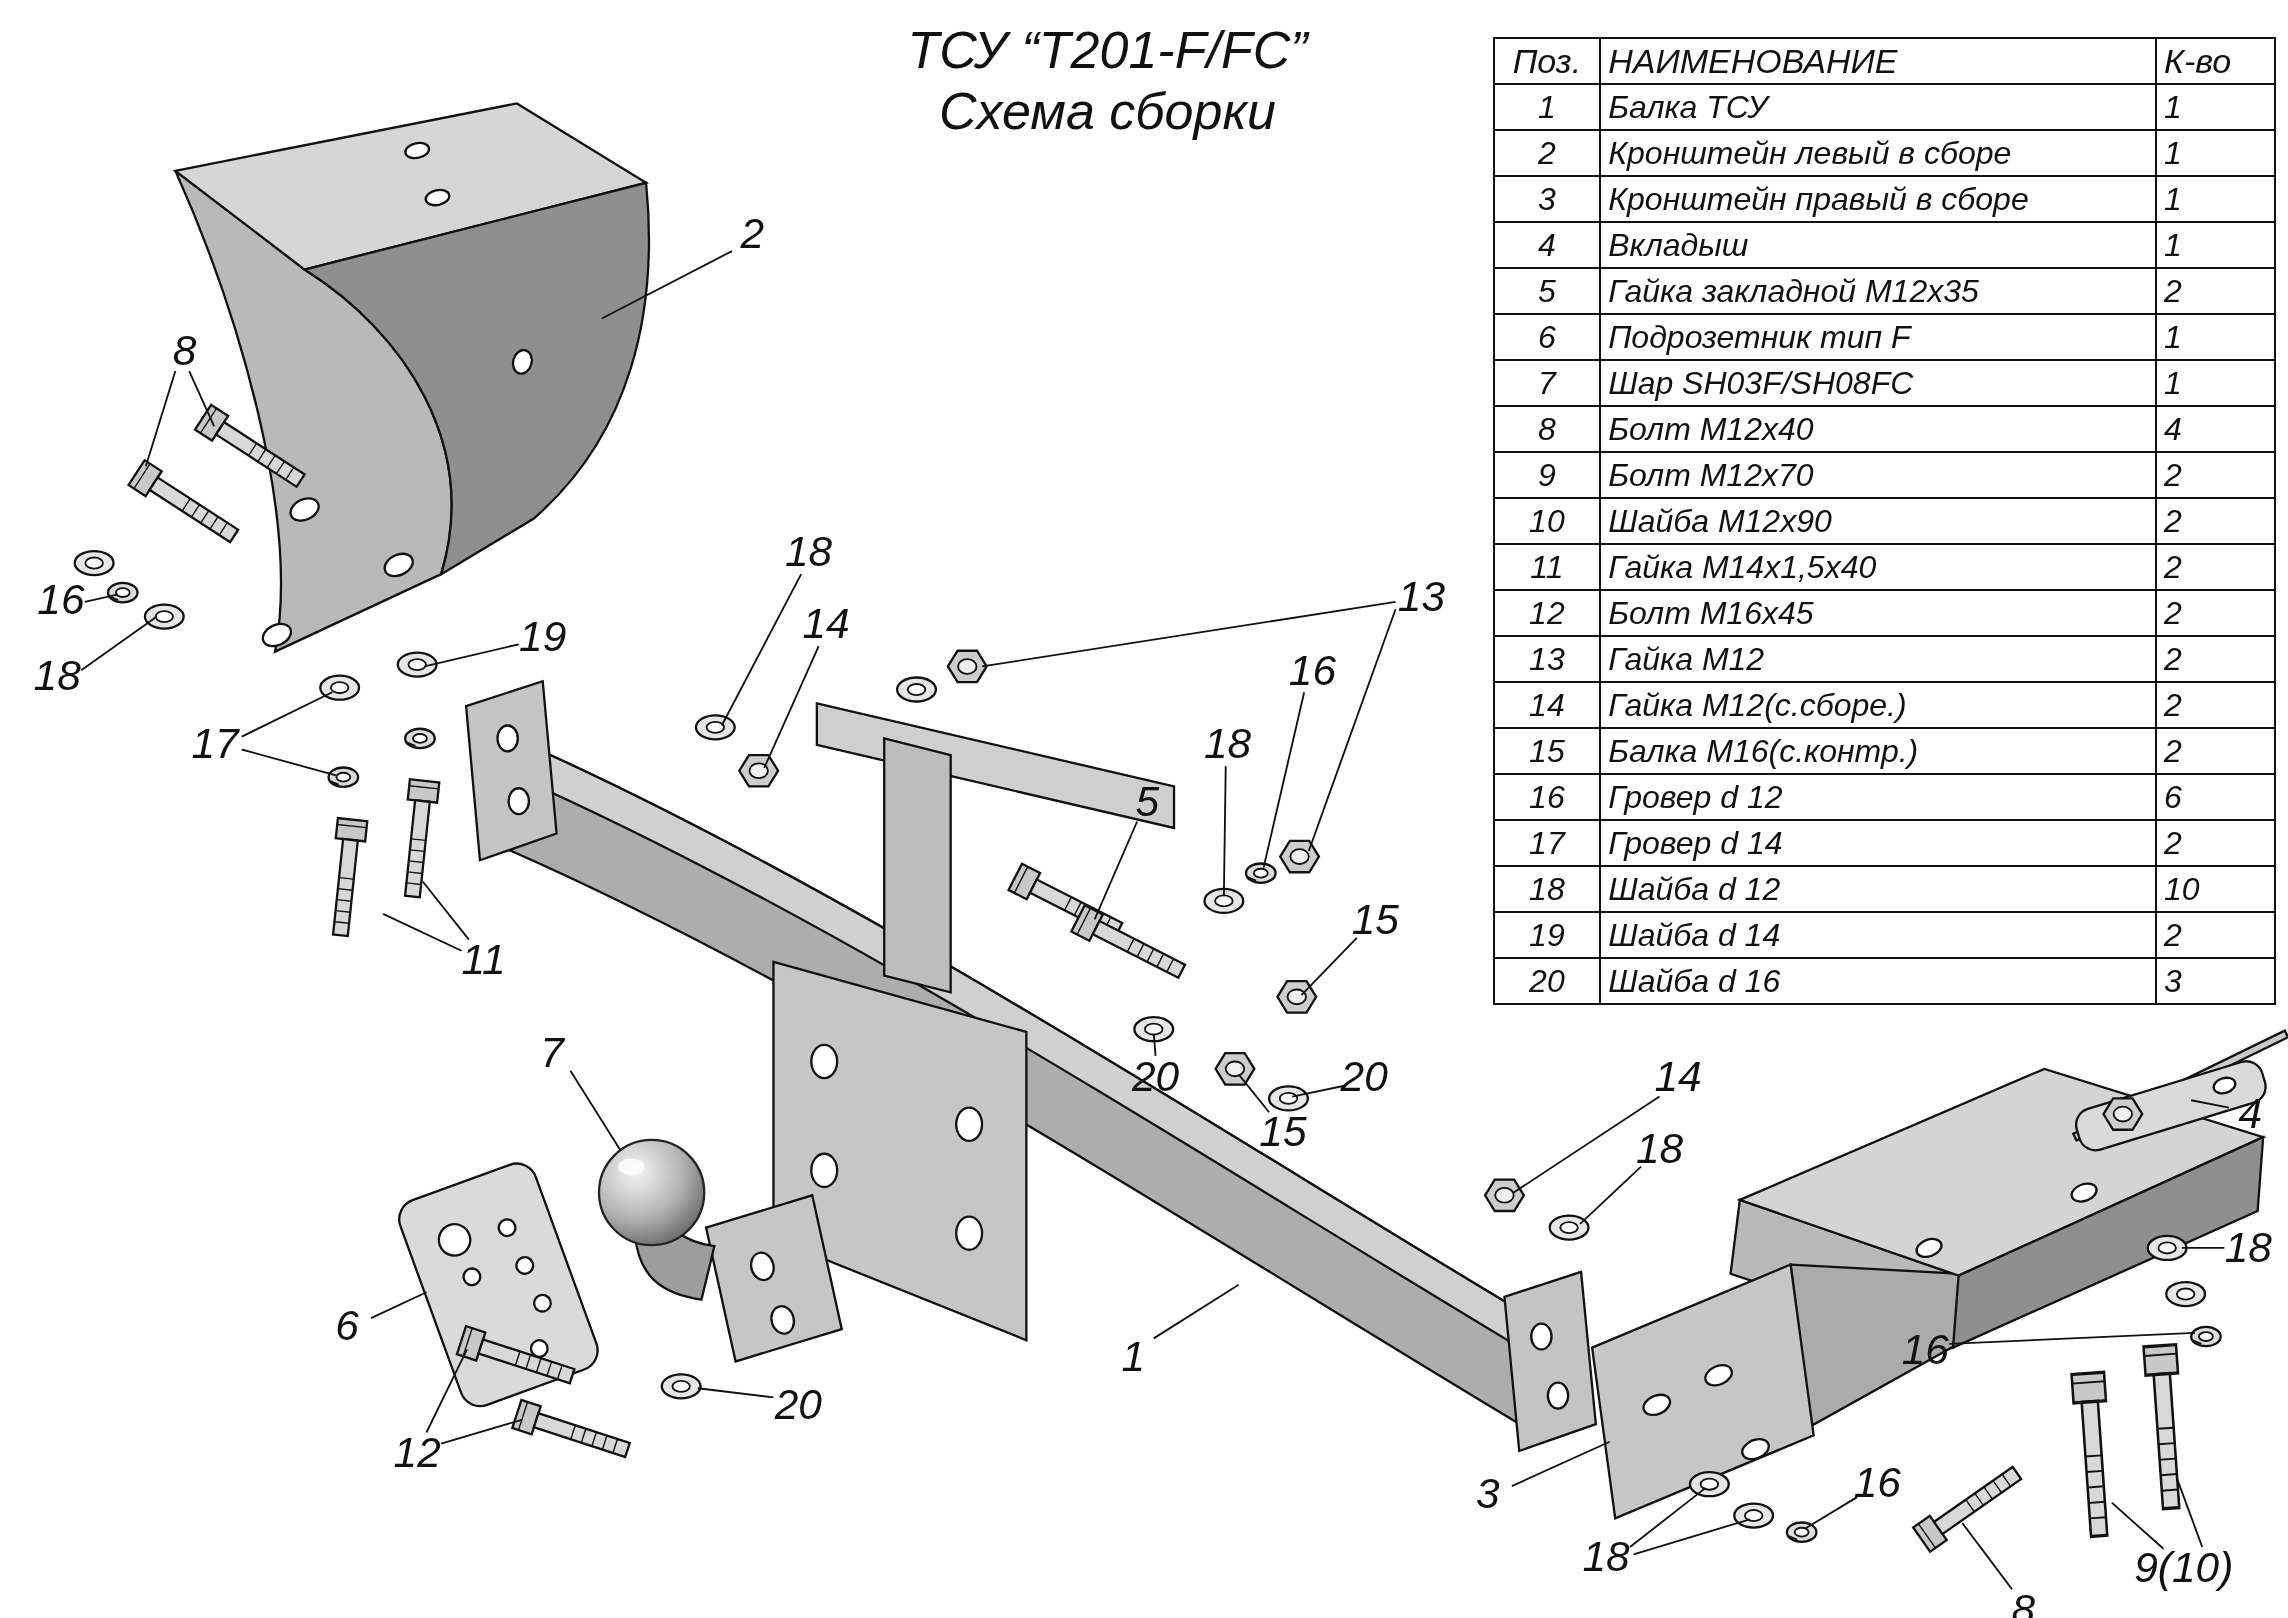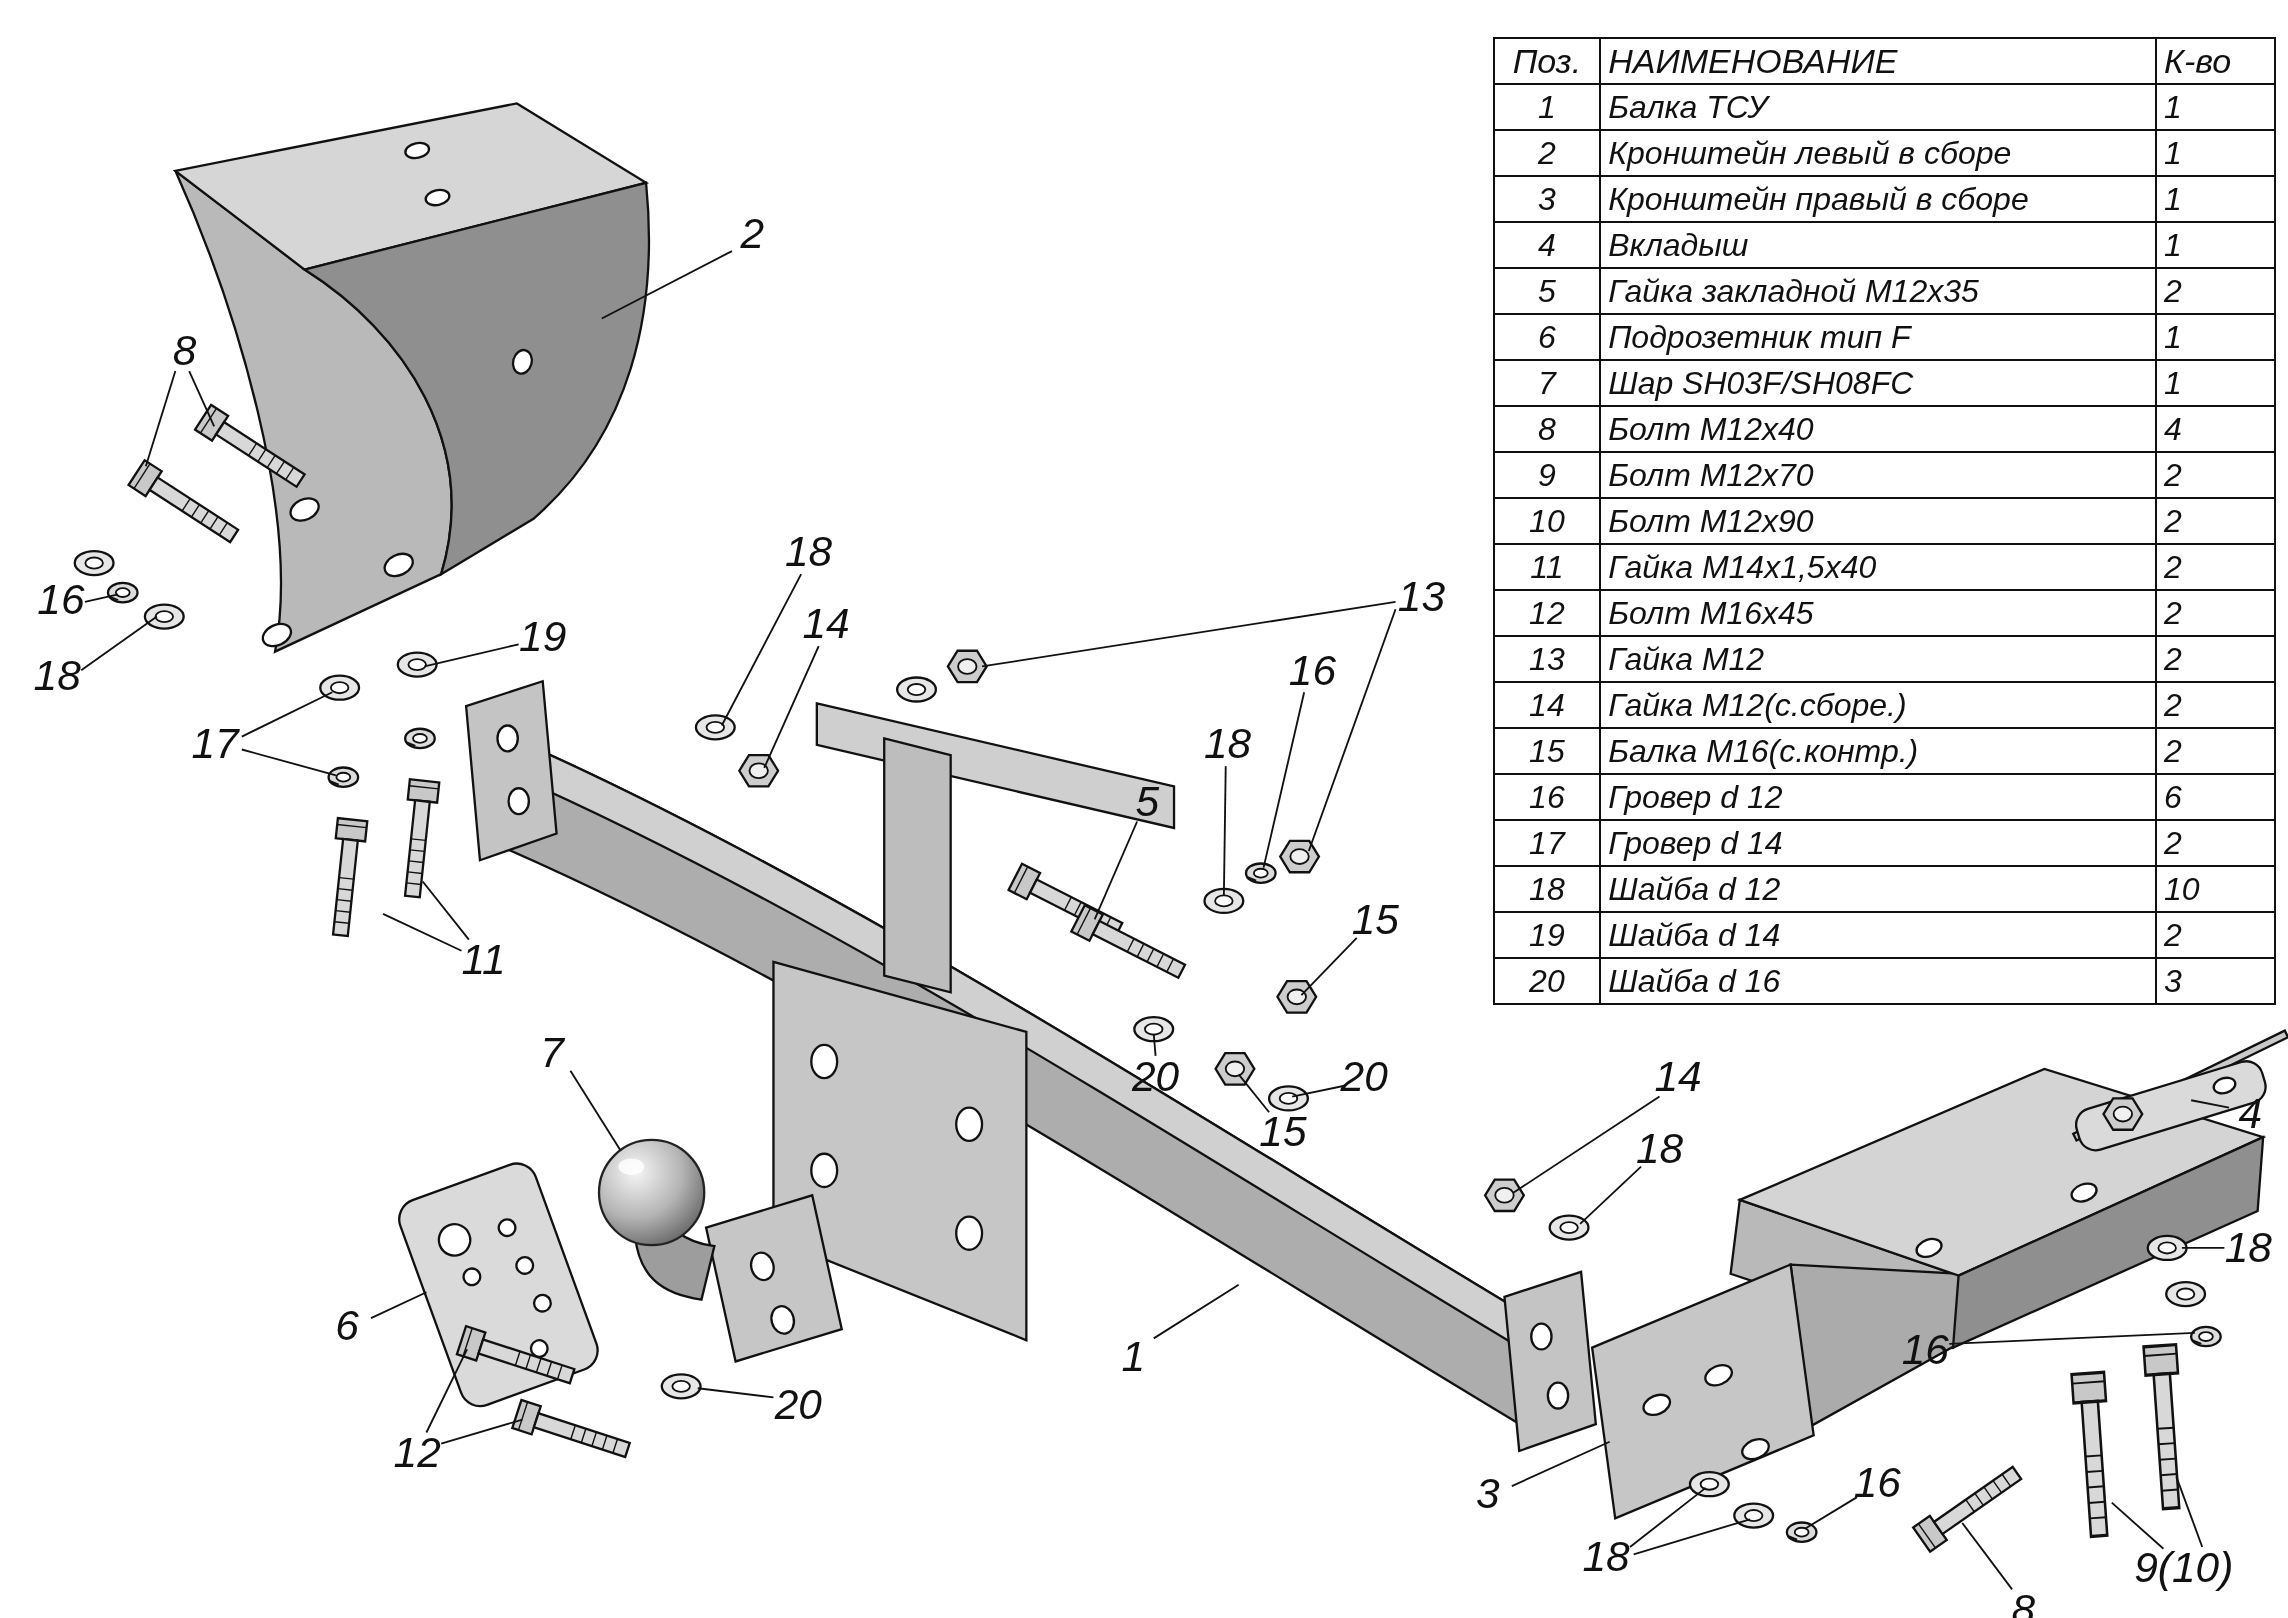--- a/index.html
+++ b/index.html
@@ -259,20 +259,24 @@
         <line x1="2012" y1="1622" x2="1956" y2="1656" class="leader"></line>
         <text x="2034" y="1606" class="callout">16</text>
         <line x1="2180" y1="1722" x2="2126" y2="1650" class="leader"></line>
         <text x="2192" y="1744" class="callout">8</text>
         <line x1="2344" y1="1678" x2="2288" y2="1628" class="leader"></line>
         <line x1="2386" y1="1676" x2="2358" y2="1600" class="leader"></line>
         <text x="2366" y="1698" class="callout">9(10)</text>
       </g>
   </svg>
 
+  <div class="title">
+    <div>ТСУ “Т201-F/FC”</div>
+    <div>Схема сборки</div>
+  </div>
 
   <table class="parts-table">
     <thead>
       <tr>
         <th class="col-pos">Поз.</th>
         <th class="col-name">НАИМЕНОВАНИЕ</th>
         <th class="col-qty">К-во</th>
       </tr>
     </thead>
     <tbody>
@@ -316,21 +320,21 @@
           <td class="col-name">Болт М12х40</td>
           <td class="col-qty">4</td>
         </tr>
         <tr>
           <td class="col-pos">9</td>
           <td class="col-name">Болт М12х70</td>
           <td class="col-qty">2</td>
         </tr>
         <tr>
           <td class="col-pos">10</td>
-          <td class="col-name">Болт М12х90</td>
+          <td class="col-name">Шайба М12х90</td>
           <td class="col-qty">2</td>
         </tr>
         <tr>
           <td class="col-pos">11</td>
           <td class="col-name">Гайка М14х1,5х40</td>
           <td class="col-qty">2</td>
         </tr>
         <tr>
           <td class="col-pos">12</td>
           <td class="col-name">Болт М16х45</td>

